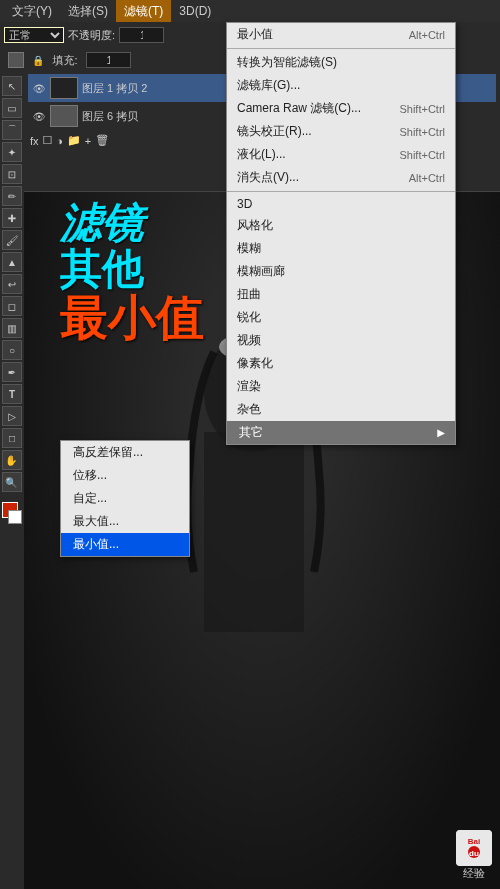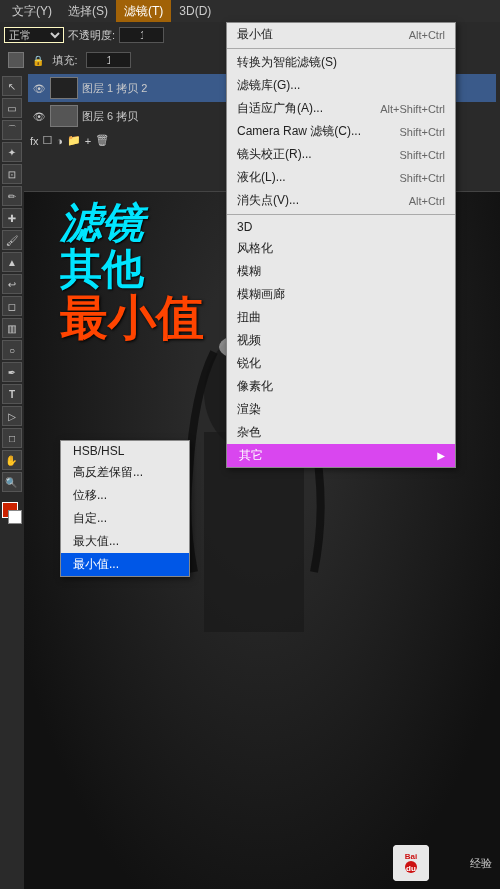--- a/index.html
+++ b/index.html
@@ -245,21 +245,21 @@
       padding: 3px 10px;
       font-size: 12px;
       color: #222;
       cursor: pointer;
       display: flex;
       justify-content: space-between;
       align-items: center;
       white-space: nowrap;
     }
     .dropdown-item.highlighted {
-      background: #d946ef;
+      background: #737373;
       color: #fff;
       padding-left: 12px;
     }
     .dropdown-separator {
       height: 1px;
       background: #aaa;
       margin: 2px 0;
     }
     .dropdown-shortcut {
       color: #666;
@@ -389,24 +389,20 @@
     <span class="dropdown-shortcut">Alt+Ctrl</span>
   </div>
   <div class="dropdown-separator"></div>
   <div class="dropdown-item">
     <span>转换为智能滤镜(S)</span>
   </div>
   <div class="dropdown-item">
     <span>滤镜库(G)...</span>
   </div>
   <div class="dropdown-item">
-    <span>自适应广角(A)...</span>
-    <span class="dropdown-shortcut">Alt+Shift+Ctrl</span>
-  </div>
-  <div class="dropdown-item">
     <span>Camera Raw 滤镜(C)...</span>
     <span class="dropdown-shortcut">Shift+Ctrl</span>
   </div>
   <div class="dropdown-item">
     <span>镜头校正(R)...</span>
     <span class="dropdown-shortcut">Shift+Ctrl</span>
   </div>
   <div class="dropdown-item">
     <span>液化(L)...</span>
     <span class="dropdown-shortcut">Shift+Ctrl</span>
@@ -425,51 +421,50 @@
   <div class="dropdown-item">
     <span>模糊</span>
   </div>
   <div class="dropdown-item">
     <span>模糊画廊</span>
   </div>
   <div class="dropdown-item">
     <span>扭曲</span>
   </div>
   <div class="dropdown-item">
+    <span>锐化</span>
+  </div>
+  <div class="dropdown-item">
     <span>视频</span>
-  </div>
-  <div class="dropdown-item">
-    <span>锐化</span>
   </div>
   <div class="dropdown-item">
     <span>像素化</span>
   </div>
   <div class="dropdown-item">
     <span>渲染</span>
   </div>
   <div class="dropdown-item">
     <span>杂色</span>
   </div>
   <div class="dropdown-item highlighted">
     <span>其它</span>
     <span class="dropdown-arrow">▶</span>
   </div>
 </div>
 
 <div id="submenu-other">
-  <div class="submenu-item">HSB/HSL</div>
   <div class="submenu-item">高反差保留...</div>
   <div class="submenu-item">位移...</div>
   <div class="submenu-item">自定...</div>
   <div class="submenu-item">最大值...</div>
   <div class="submenu-item highlighted">最小值...</div>
 </div>
 
 <div id="baidu-watermark">
-  <div style="display:flex;align-items:center;gap:41px;">
+  <div style="display:flex;flex-direction:column;align-items:center;">
     <div style="width:36px;height:36px;background:#e8e8e8;border-radius:4px;display:flex;align-items:center;justify-content:center;overflow:hidden;">
       <svg width="36" height="36" viewBox="0 0 36 36">
         <rect width="36" height="36" fill="#e8e8e8" rx="4"></rect>
         <text x="18" y="14" text-anchor="middle" font-size="8" fill="#cc1111" font-weight="bold">Bai</text>
         <circle cx="18" cy="22" r="6" fill="#cc1111"></circle>
         <text x="18" y="26" text-anchor="middle" font-size="8" fill="#fff" font-weight="bold">du</text>
       </svg>
     </div>
     <span class="baidu-text">经验</span>
   </div>

